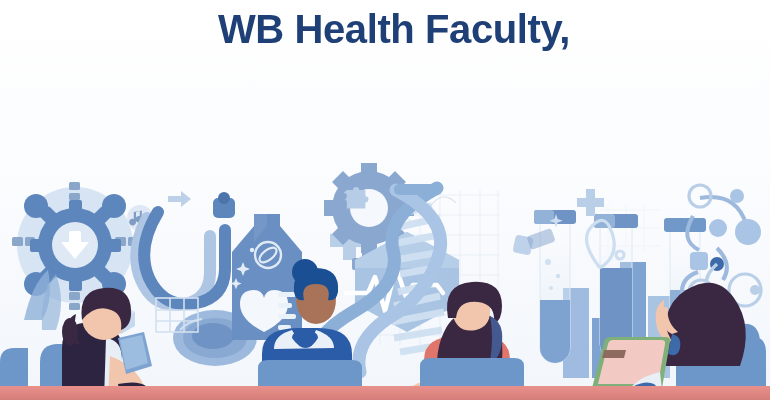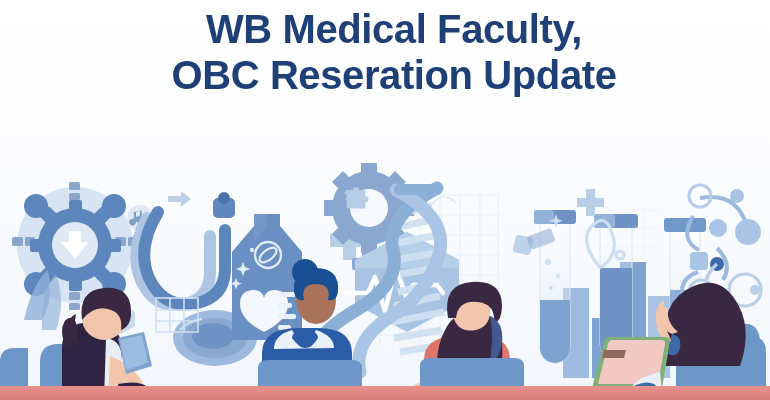--- a/index.html
+++ b/index.html
@@ -358,17 +358,16 @@
       <g fill="#8aa7cf">
         <rect x="528" y="232" width="26" height="14" rx="3" transform="rotate(-20 541 239)" opacity=".55"></rect>
       </g>
     </g>
   </svg>
   </div>
 
   <div id="desk"></div>
 
   <div id="title-block">
-    <span class="title-line">WB Medical Faculty,</span>
-    <span class="title-line">OBC Reseration Update</span>
+    <span class="title-line">WB Health Faculty,</span>
   </div>
 
 </div>
 
 </body></html>

